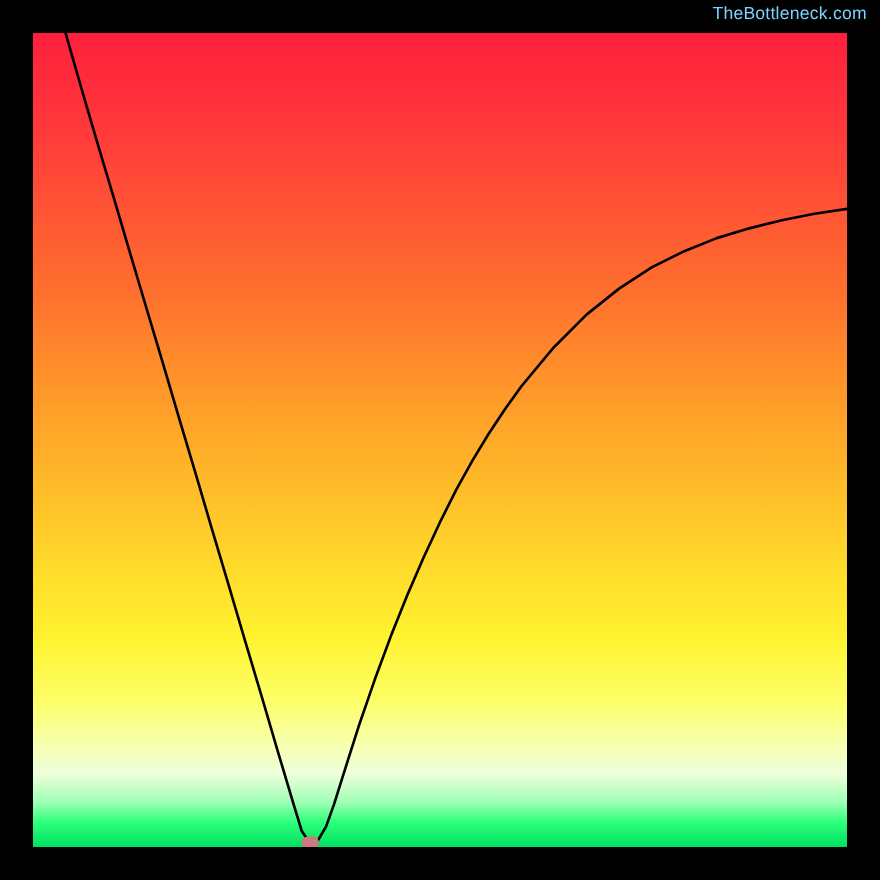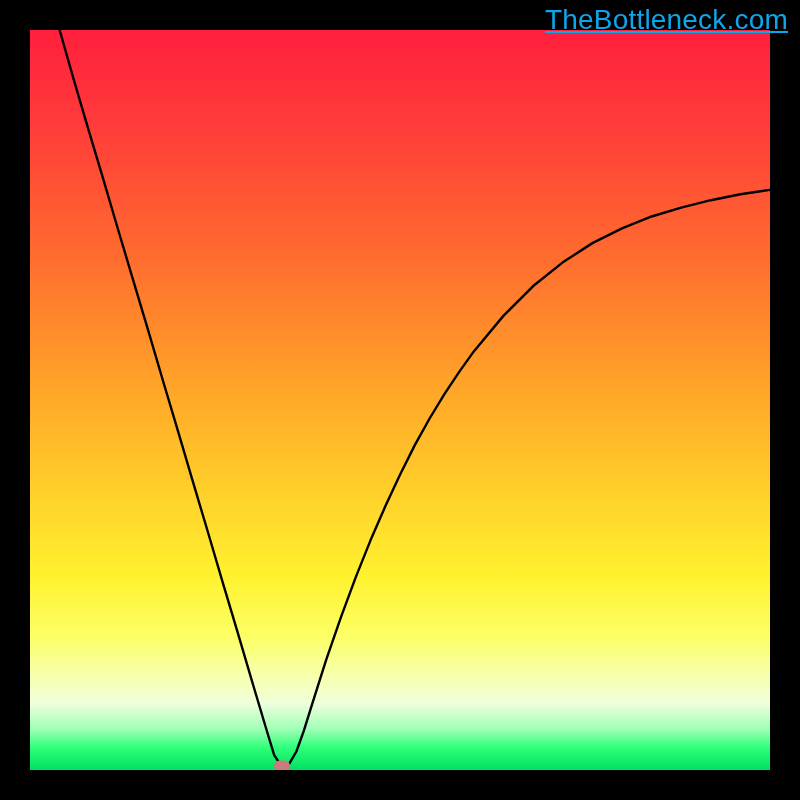--- a/index.html
+++ b/index.html
@@ -14,26 +14,25 @@
   .outer {
     position: relative;
     width: 800px;
     height: 800px;
     background: #000;
   }
   .watermark {
     position: absolute;
     top: 4px;
     right: 12px;
-    color: #0ea5e9;
-    font-size: 28px;
+    color: #7dd3fc;
+    font-size: 16px;
     font-weight: 500;
     letter-spacing: 0.2px;
     z-index: 5;
-    text-decoration: underline;
   }
   .plot-area {
     position: absolute;
     left: 30px;
     top: 30px;
     width: 740px;
     height: 740px;
     overflow: hidden;
   }
   .gradient {

